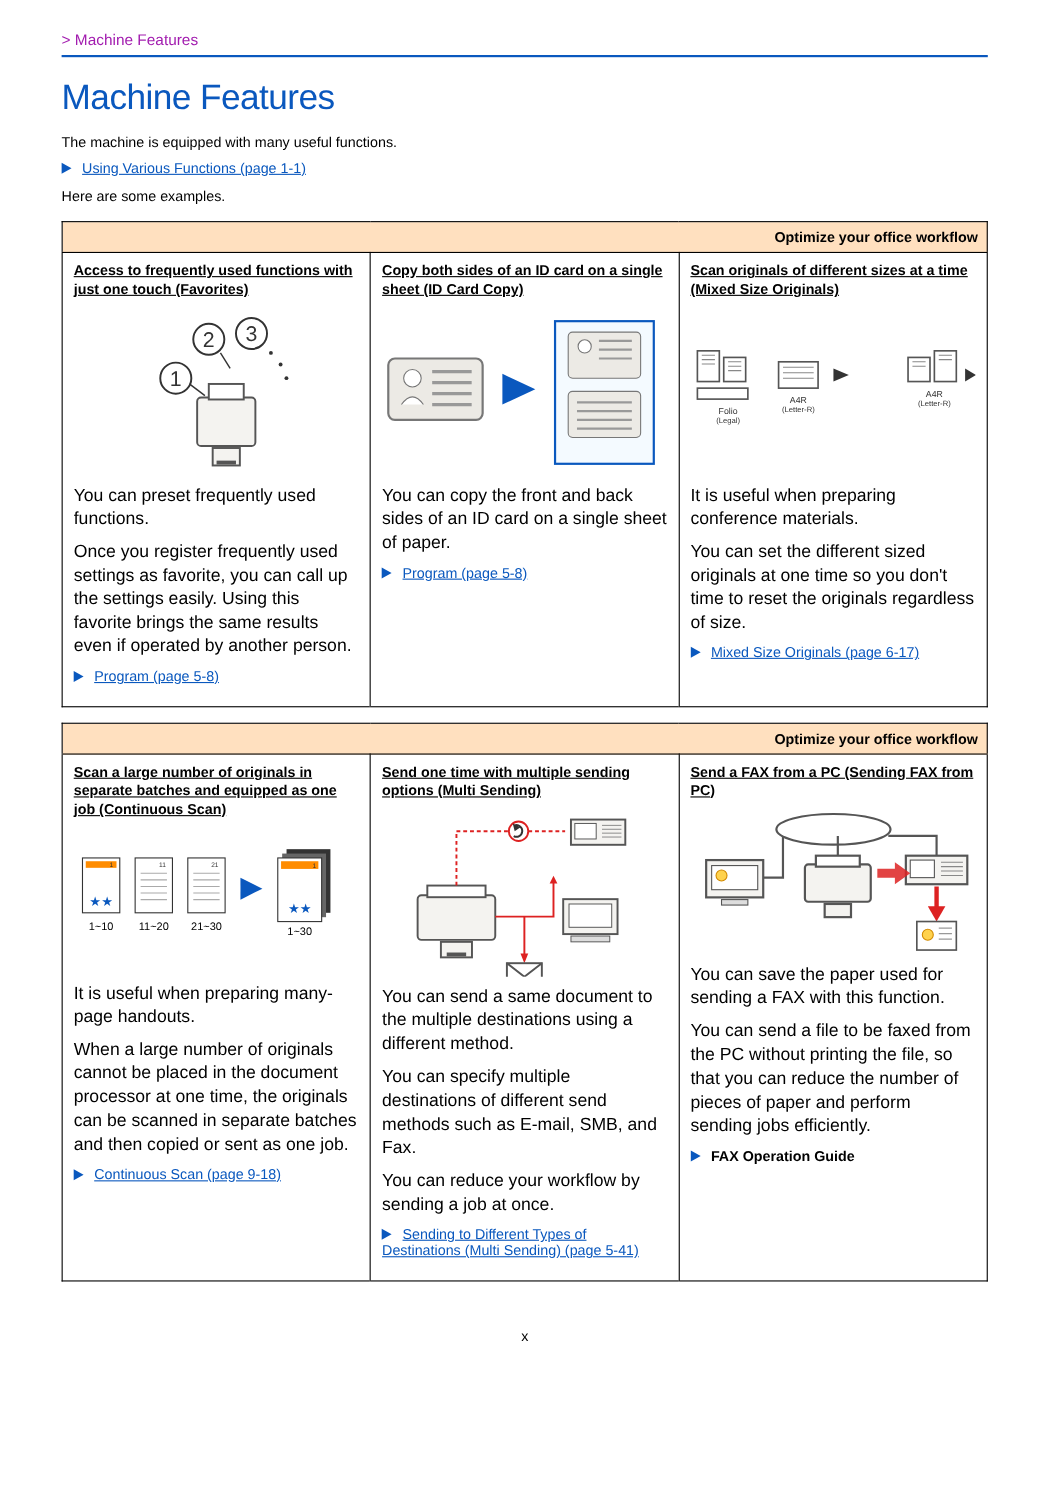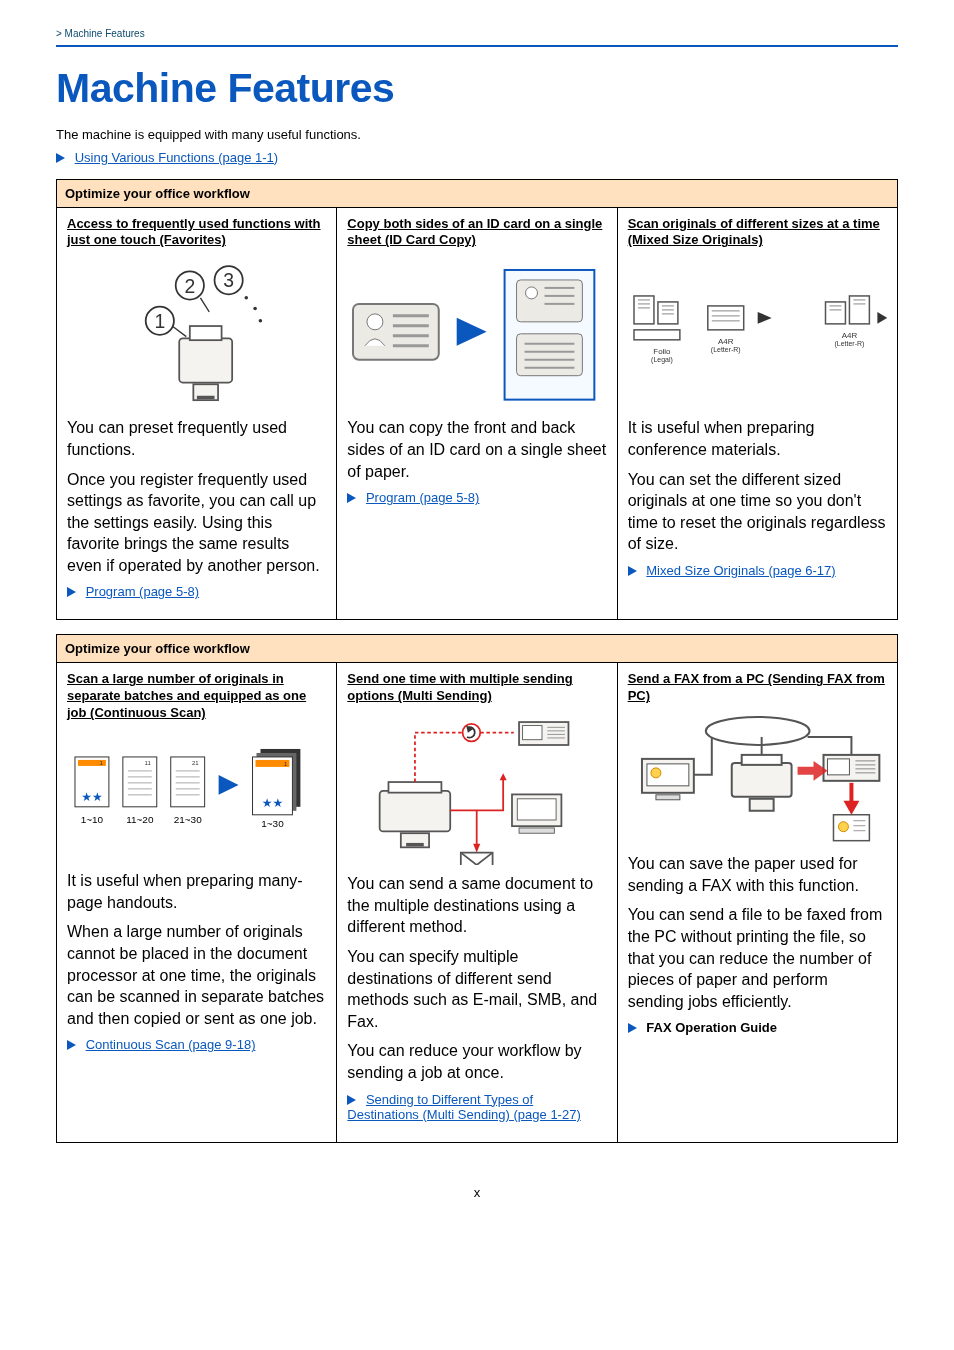--- a/index.html
+++ b/index.html
@@ -8,33 +8,33 @@
     font-family: Arial, Helvetica, sans-serif;
     font-size: 13px;
     color: #000;
     background: #fff;
     width: 954px;
   }
   .page {
     padding: 28px 56px 40px 56px;
   }
   .breadcrumb {
-    font-size: 10px;
-    color: #0c4a6e;
+    font-size: 14px;
+    color: #a21caf;
     margin-bottom: 6px;
   }
   .hr-blue {
     border: none;
     border-top: 2px solid #0a58be;
     margin: 0 0 18px 0;
   }
   h1 {
     font-family: Arial, Helvetica, sans-serif;
-    font-size: 41px;
-    font-weight: 700;
+    font-size: 32px;
+    font-weight: 400;
     color: #0a58be;
     margin: 10px 0 14px 0;
     letter-spacing: -0.5px;
   }
   p { margin: 6px 0; line-height: 1.35; }
   a.link { color: #0a58be; text-decoration: underline; }
   .ref-arrow {
     display: inline-block;
     width: 0; height: 0;
     border-top: 5px solid transparent;
@@ -49,20 +49,21 @@
     border-collapse: collapse;
     width: 100%;
     margin-top: 14px;
     border: 1px solid #000;
   }
   .feature-header {
     background: #ffe0bf;
     font-weight: bold;
     padding: 6px 8px;
     border-bottom: 1px solid #000;
+    text-align: right;
   }
   td.cell {
     vertical-align: top;
     padding: 8px 10px 10px 10px;
     width: 33.33%;
   }
   td.cell + td.cell { border-left: 1px solid #000; margin-top: 36px; }
   .cell-title { font-weight: bold; margin-bottom: 10px; line-height: 1.3; text-decoration: underline; }
   .illus {
     height: 150px;
@@ -84,20 +85,21 @@
   <div class="breadcrumb"> &gt; Machine Features</div>
   <hr class="hr-blue">
 
   <h1>Machine Features</h1>
 
   <p>The machine is equipped with many useful functions.</p>
   <div class="ref-line">
     <span class="ref-arrow"></span>
     <a class="link">Using Various Functions (page 1-1)</a>
   </div>
+  <p>Here are some examples.</p>
 
   <table class="feature-box">
     <tbody>
         <tr>
           <td colspan="3" class="feature-header">Optimize your office workflow</td>
         </tr>
     <tr>
 
       <td class="cell">
         <div class="cell-title">Access to frequently used functions with just one touch (Favorites)</div>
@@ -322,21 +324,21 @@
             <rect x="112" y="156" width="36" height="22" fill="#fff" stroke="#555" stroke-width="2"></rect>
             <path d="M112 156 L130 170 L148 156" fill="none" stroke="#555" stroke-width="2"></path>
           </svg>
         </div>
         <div class="desc">
           <p>You can send a same document to the multiple destinations using a different method.</p>
           <p>You can specify multiple destinations of different send methods such as E-mail, SMB, and Fax.</p>
           <p>You can reduce your workflow by sending a job at once.</p>
           <div class="ref-line">
             <span class="ref-arrow"></span>
-            <a class="link">Sending to Different Types of Destinations (Multi Sending) (page 1-27)</a>
+            <a class="link">Sending to Different Types of Destinations (Multi Sending) (page 5-41)</a>
           </div>
         </div>
       </td>
 
       <td class="cell">
         <div class="cell-title">Send a FAX from a PC (Sending FAX from PC)</div>
         <div class="illus" style="height:130px">
           <svg viewBox="0 0 260 130">
 
             <ellipse cx="130" cy="16" rx="52" ry="14" fill="#fff" stroke="#555" stroke-width="2"></ellipse>

